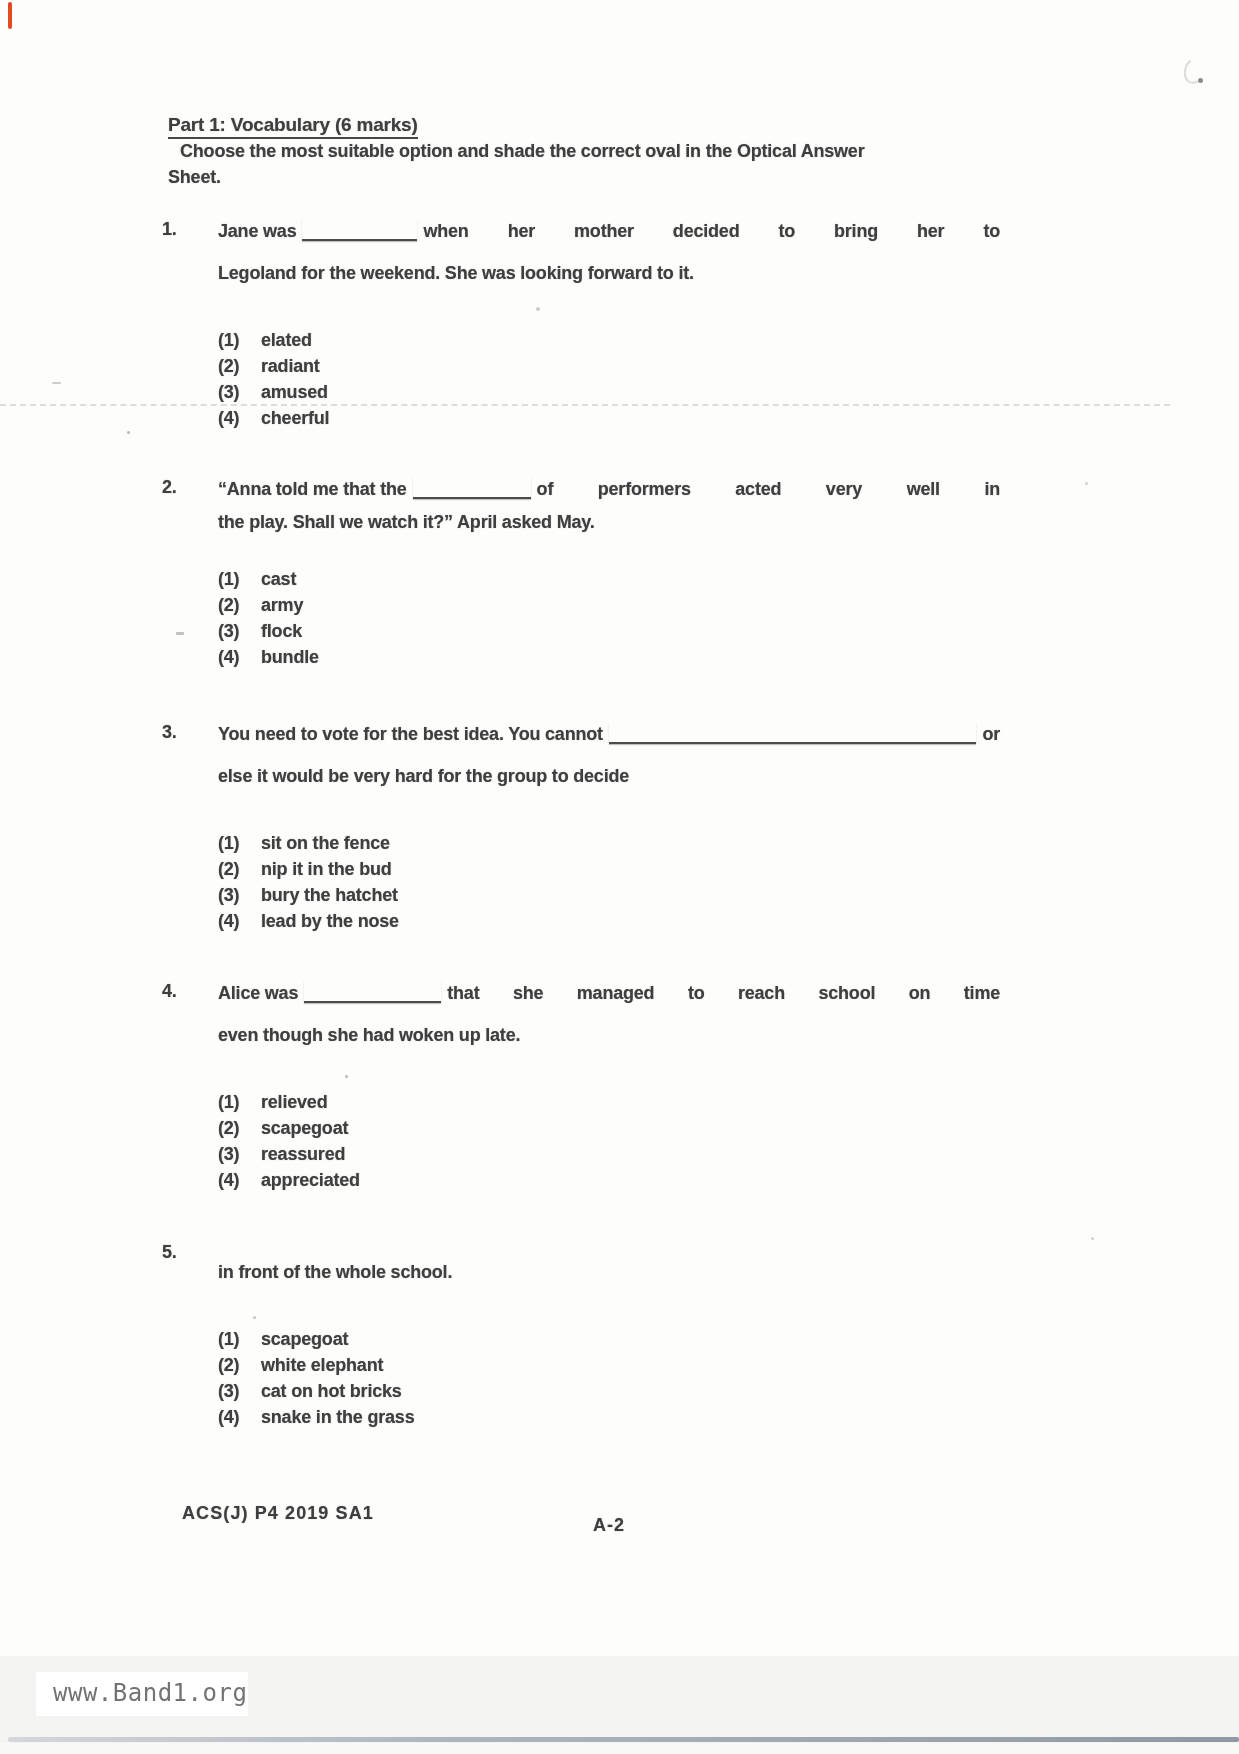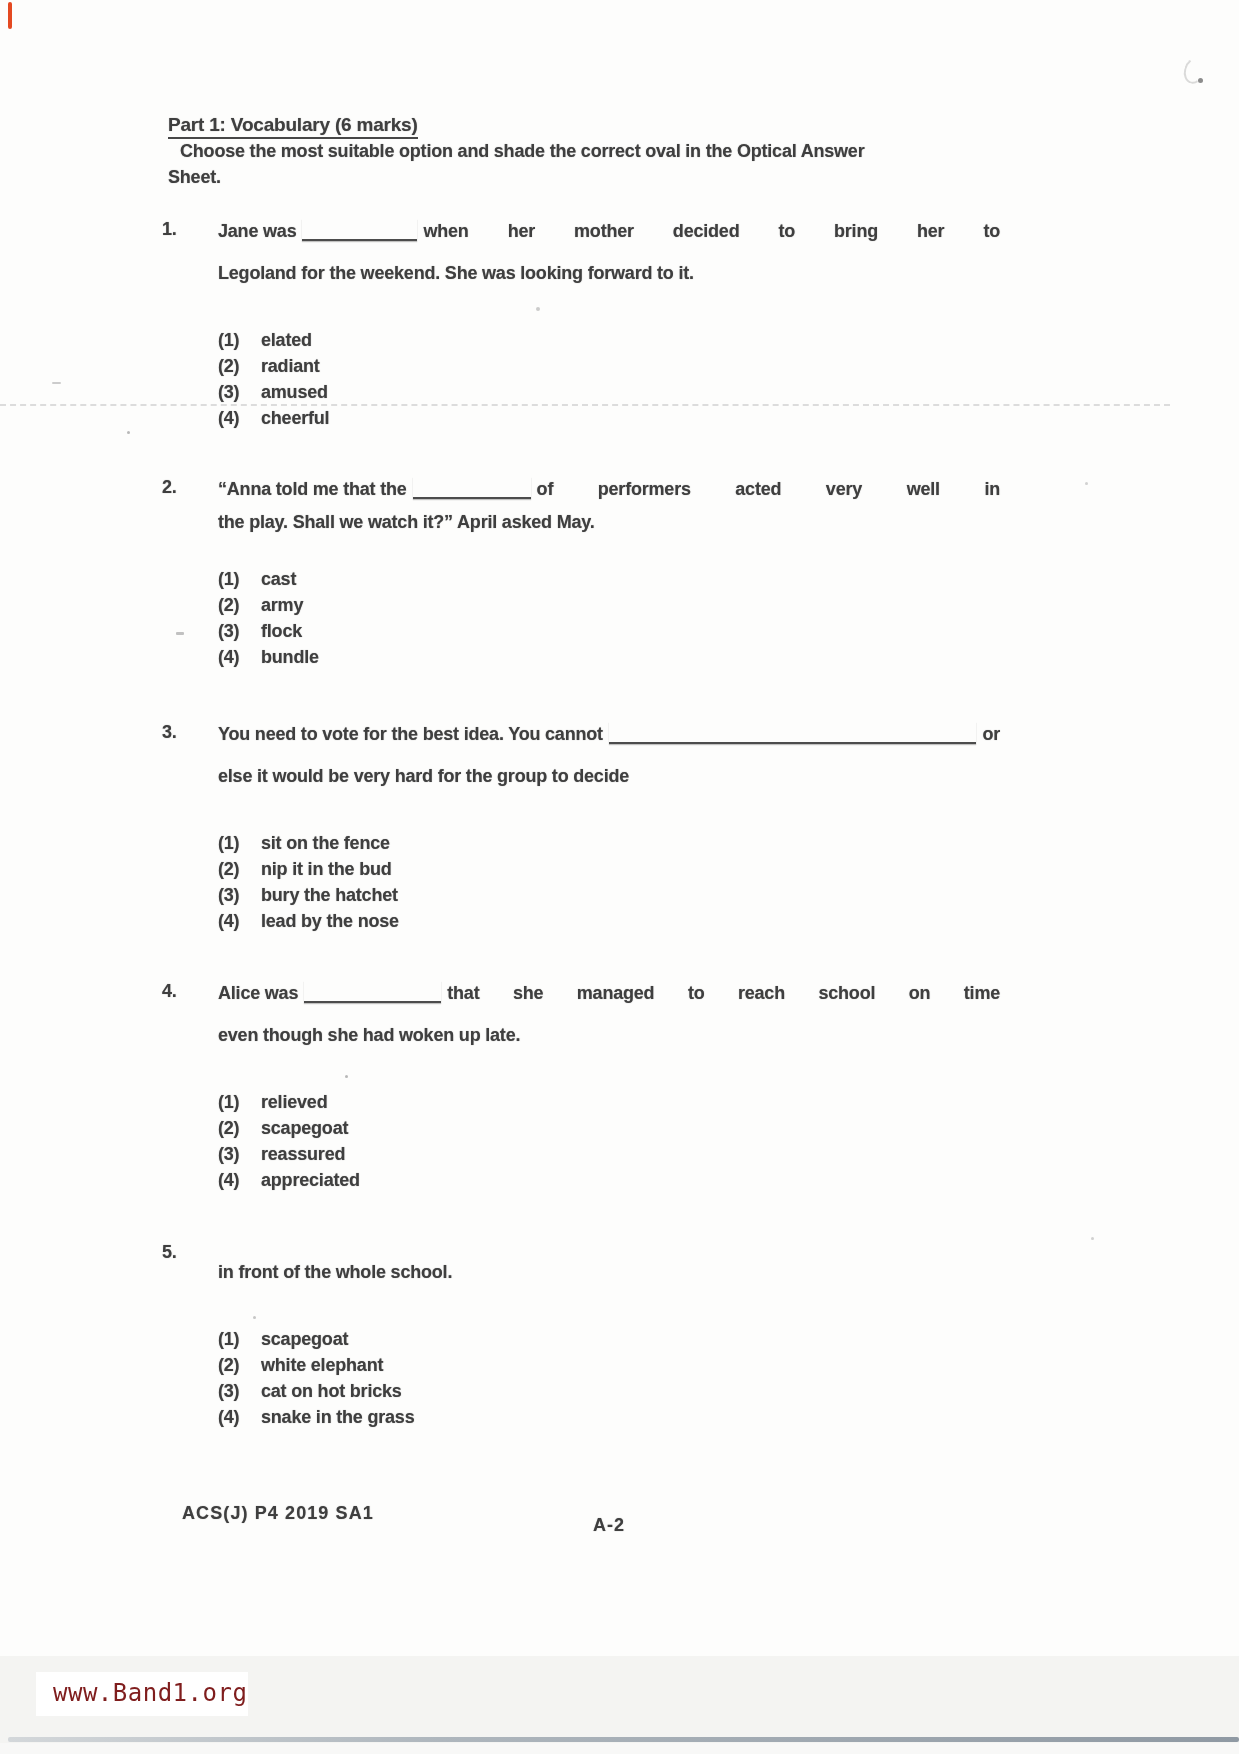--- a/index.html
+++ b/index.html
@@ -71,21 +71,21 @@
     border-radius:2px;
   }
   .bottom-below { position:absolute; left:0; top:1743px; width:1239px; height:11px; background:#f8f8f7; }
   .watermark-box {
     position:absolute; left:36px; top:1672px; width:212px; height:44px;
     background:#ffffff;
   }
   .watermark {
     position:absolute; left:53px; top:1679px;
     font-family:"DejaVu Sans Mono", monospace;
-    font-size:24px; color:#7f1d1d; letter-spacing:0.5px;
+    font-size:24px; color:#737373; letter-spacing:0.5px;
   }
 
   
   .red-mark { position:absolute; left:8px; top:2px; width:4px; height:27px; background:#e23a0e; border-radius:2px; opacity:.92; }
   .faint-rule {
     position:absolute; left:0; top:404px; width:1170px; height:0;
     border-top:2px dashed #c7c7c7; opacity:.6;
   }
   .smudge-arc {
     position:absolute; left:1184px; top:58px; width:16px; height:22px;

